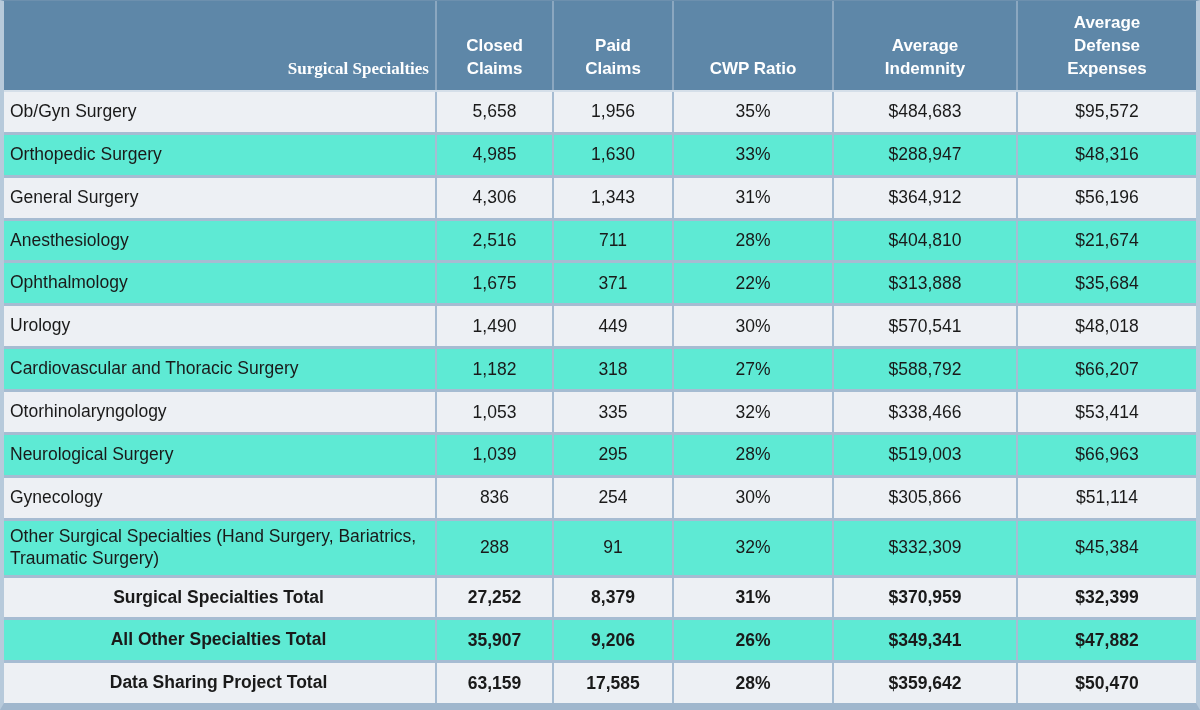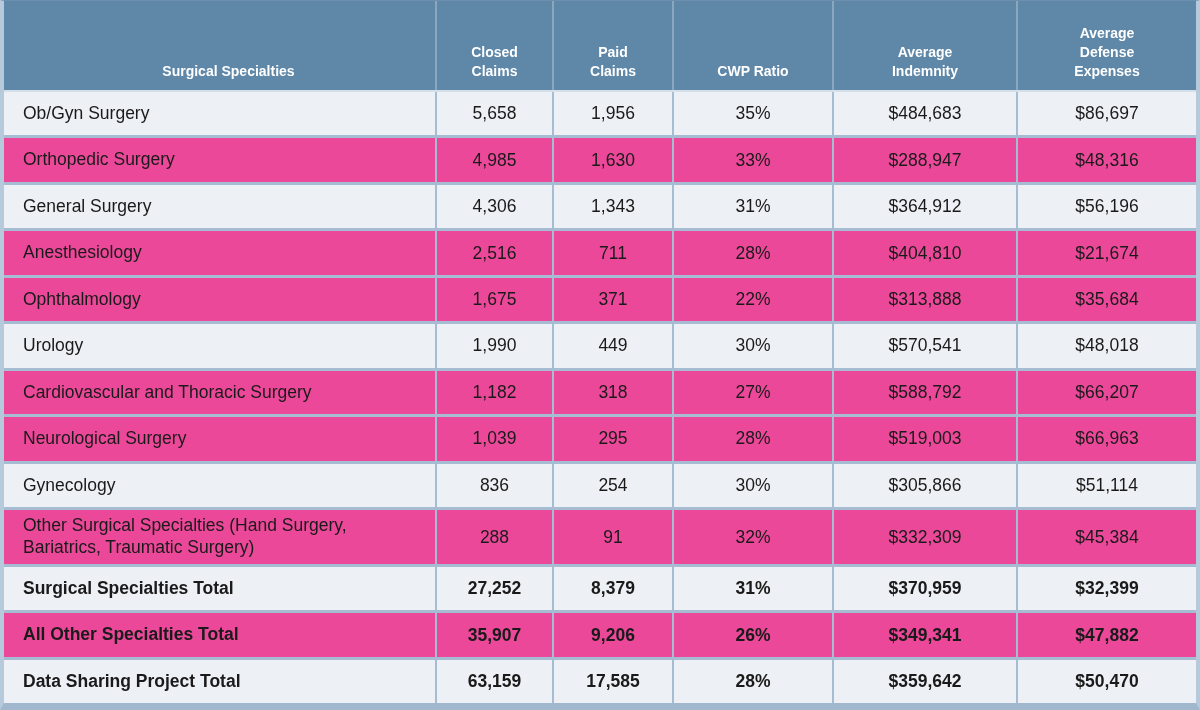--- a/index.html
+++ b/index.html
@@ -30,52 +30,53 @@
   col.c-paid { width: 120px; }
   col.c-cwp { width: 160px; }
   col.c-indem { width: 184px; }
   col.c-def { width: 179px; }
 
   thead tr { height: 90px; }
   th {
     background: #5e87a8;
     color: #ffffff;
     font-weight: bold;
-    font-size: 14px;
+    font-size: 17px;
     line-height: 1.35;
     vertical-align: bottom;
     text-align: center;
     padding: 0 6px 9px 6px;
     border-left: 2px solid #8ba7c0;
     border-bottom: 2px solid #d5dfe9;
     white-space: pre-line;
   }
   th:first-child {
     border-left: none;
-    text-align: center;
+    text-align: right;
     padding-left: 24px;
+    font-family: Liberation Serif, serif;
   }
   td {
     font-size: 17.5px;
     color: #1a1a1a;
     text-align: center;
     padding: 5px 8px;
     border-left: 2px solid #a6bcd2;
     border-top: 3px solid #a6bcd2;
   }
   tbody tr:first-child td { border-top: none; }
   td:first-child {
     border-left: none;
     text-align: left;
-    padding-left: 19px;
+    padding-left: 6px;
     line-height: 1.25;
   }
   tr.light td { background: #edf0f4; }
-  tr.dark td { background: #ec4899; }
-  tr.total td { font-weight: bold; }
+  tr.dark td { background: #5eead4; }
+  tr.total td { font-weight: bold; text-align: center; }
   tr.tall { height: 56px; }
 </style>
 </head>
 <body>
 
 <div class="frame">
   <table class="claims">
     <colgroup>
       <col class="c-spec">
         <col class="c-closed">
@@ -99,21 +100,21 @@
 Expenses</th>
       </tr>
     </thead>
     <tbody>
         <tr class="light">
           <td>Ob/Gyn Surgery</td>
           <td>5,658</td>
           <td>1,956</td>
           <td>35%</td>
           <td>$484,683</td>
-          <td>$86,697</td>
+          <td>$95,572</td>
         </tr>
         <tr class="dark">
           <td>Orthopedic Surgery</td>
           <td>4,985</td>
           <td>1,630</td>
           <td>33%</td>
           <td>$288,947</td>
           <td>$48,316</td>
         </tr>
         <tr class="light">
@@ -135,33 +136,41 @@
         <tr class="dark">
           <td>Ophthalmology</td>
           <td>1,675</td>
           <td>371</td>
           <td>22%</td>
           <td>$313,888</td>
           <td>$35,684</td>
         </tr>
         <tr class="light">
           <td>Urology</td>
-          <td>1,990</td>
+          <td>1,490</td>
           <td>449</td>
           <td>30%</td>
           <td>$570,541</td>
           <td>$48,018</td>
         </tr>
         <tr class="dark">
           <td>Cardiovascular and Thoracic Surgery</td>
           <td>1,182</td>
           <td>318</td>
           <td>27%</td>
           <td>$588,792</td>
           <td>$66,207</td>
+        </tr>
+        <tr class="light">
+          <td>Otorhinolaryngology</td>
+          <td>1,053</td>
+          <td>335</td>
+          <td>32%</td>
+          <td>$338,466</td>
+          <td>$53,414</td>
         </tr>
         <tr class="dark">
           <td>Neurological Surgery</td>
           <td>1,039</td>
           <td>295</td>
           <td>28%</td>
           <td>$519,003</td>
           <td>$66,963</td>
         </tr>
         <tr class="light">

